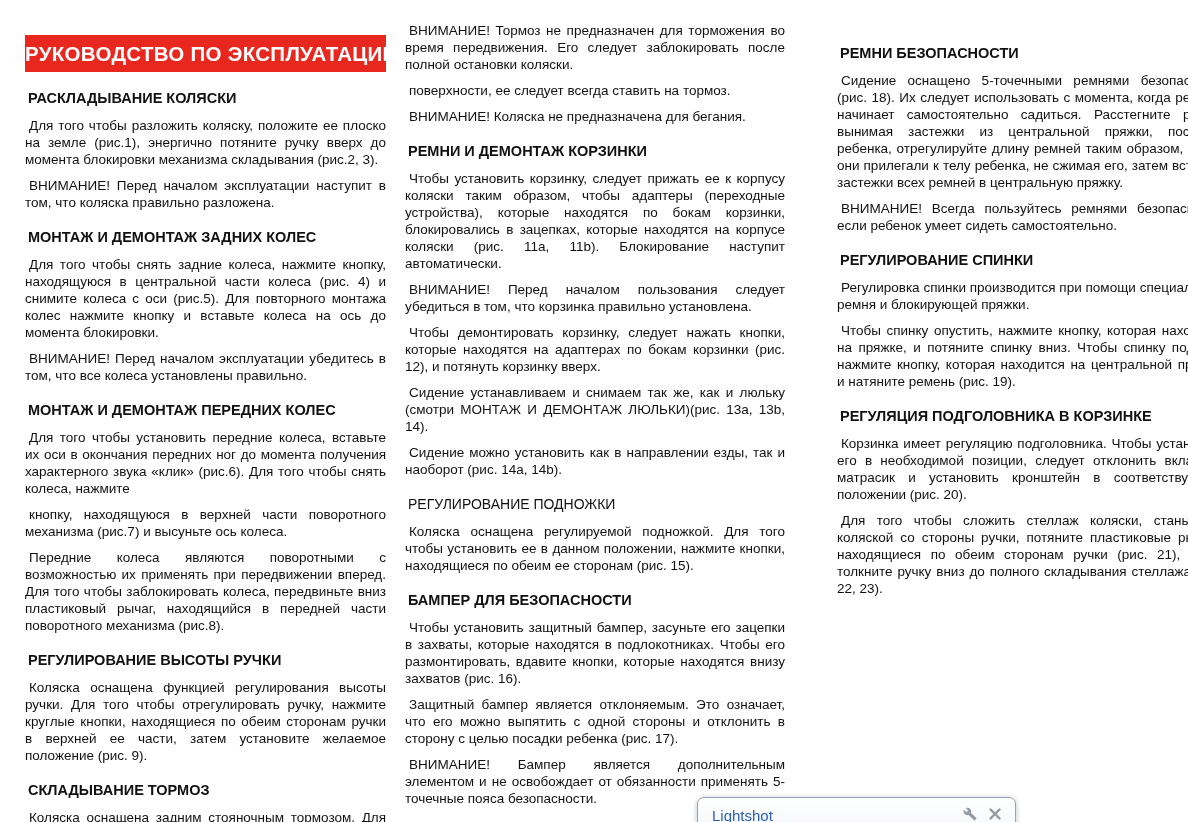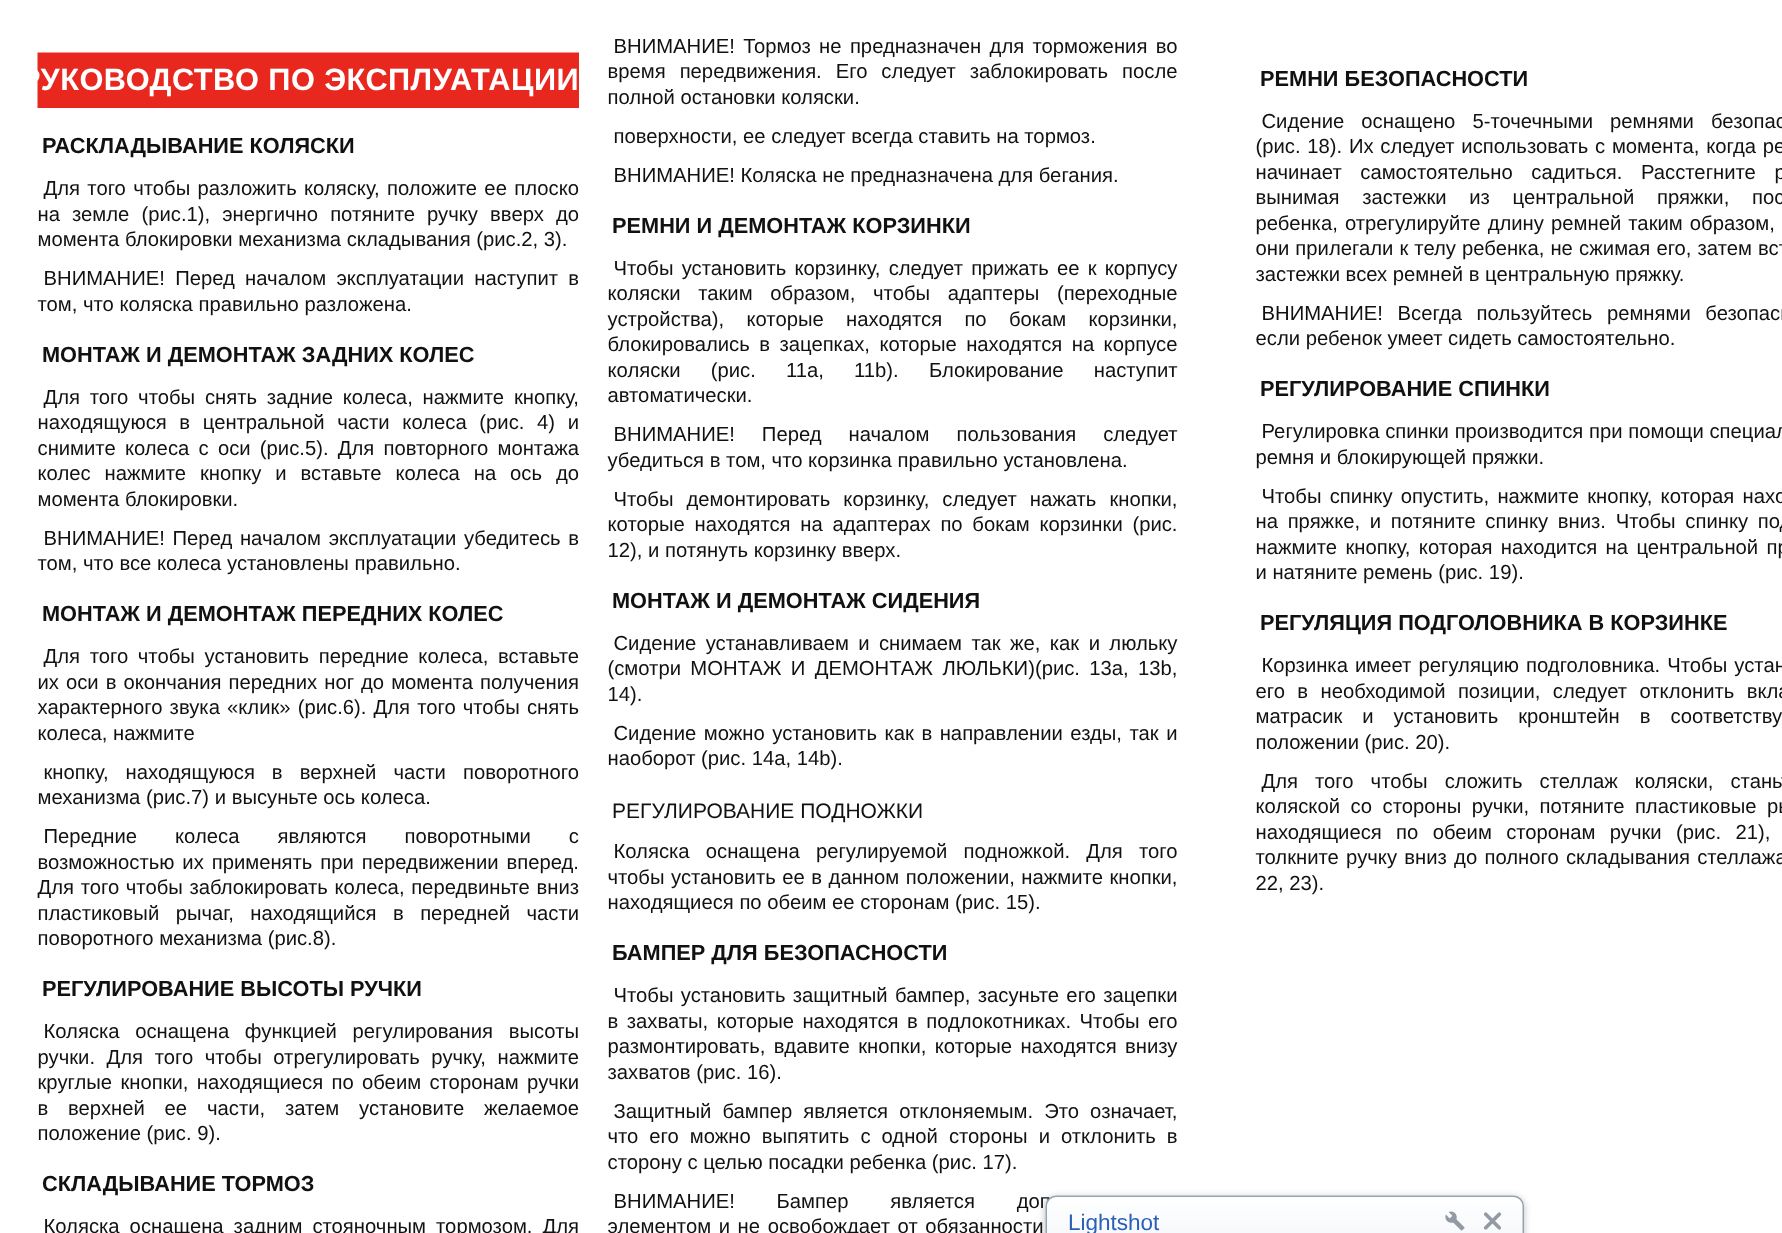--- a/index.html
+++ b/index.html
@@ -25,21 +25,21 @@
   #column-1 { left: 25px;  width: 361px; padding-top: 35px; }
   #column-2 { left: 405px; width: 380px; padding-top: 22px; }
   #column-3 { left: 797px; width: 389px; padding-top: 27px; margin-left: 40px; }
 
   .banner {
     width: 361px;
     height: 37px;
     background: #e8271f;
     display: flex;
     align-items: center;
-    justify-content: flex-end;
+    justify-content: flex-start;
     margin-bottom: 4px;
   }
   .banner span {
     color: #ffffff;
     font-weight: bold;
     font-size: 20.5px;
     letter-spacing: 0.3px;
     white-space: nowrap;
   }
 
@@ -114,21 +114,20 @@
     </div>
 
   <div class="col" id="column-2">
       <p class="para">ВНИМАНИЕ! Тормоз не предназначен для торможения во время передвижения. Его следует заблокировать после полной остановки коляски.</p>
       <p class="para">поверхности, ее следует всегда ставить на тормоз.</p>
       <p class="para">ВНИМАНИЕ! Коляска не предназначена для бегания.</p>
       <div class="section-heading">РЕМНИ И ДЕМОНТАЖ КОРЗИНКИ</div>
       <p class="para">Чтобы установить корзинку, следует прижать ее к корпусу коляски таким образом, чтобы адаптеры (переходные устройства), которые находятся по бокам корзинки, блокировались в зацепках, которые находятся на корпусе коляски (рис. 11a, 11b). Блокирование наступит автоматически.</p>
       <p class="para">ВНИМАНИЕ! Перед началом пользования следует убедиться в том, что корзинка правильно установлена.</p>
       <p class="para">Чтобы демонтировать корзинку, следует нажать кнопки, которые находятся на адаптерах по бокам корзинки (рис. 12), и потянуть корзинку вверх.</p>
-      <div class="section-heading">МОНТАЖ И ДЕМОНТАЖ СИДЕНИЯ</div>
       <p class="para">Сидение устанавливаем и снимаем так же, как и люльку (смотри МОНТАЖ И ДЕМОНТАЖ ЛЮЛЬКИ)(рис. 13a, 13b, 14).</p>
       <p class="para">Сидение можно установить как в направлении езды, так и наоборот (рис. 14a, 14b).</p>
       <div class="section-heading regular">РЕГУЛИРОВАНИЕ ПОДНОЖКИ</div>
       <p class="para">Коляска оснащена регулируемой подножкой. Для того чтобы установить ее в данном положении, нажмите кнопки, находящиеся по обеим ее сторонам (рис. 15).</p>
       <div class="section-heading">БАМПЕР ДЛЯ БЕЗОПАСНОСТИ</div>
       <p class="para">Чтобы установить защитный бампер, засуньте его зацепки в захваты, которые находятся в подлокотниках. Чтобы его размонтировать, вдавите кнопки, которые находятся внизу захватов (рис. 16).</p>
       <p class="para">Защитный бампер является отклоняемым. Это означает, что его можно выпятить с одной стороны и отклонить в сторону с целью посадки ребенка (рис. 17).</p>
       <p class="para">ВНИМАНИЕ! Бампер является дополнительным элементом и не освобождает от обязанности применять 5-точечные пояса безопасности.</p>
     </div>
 

